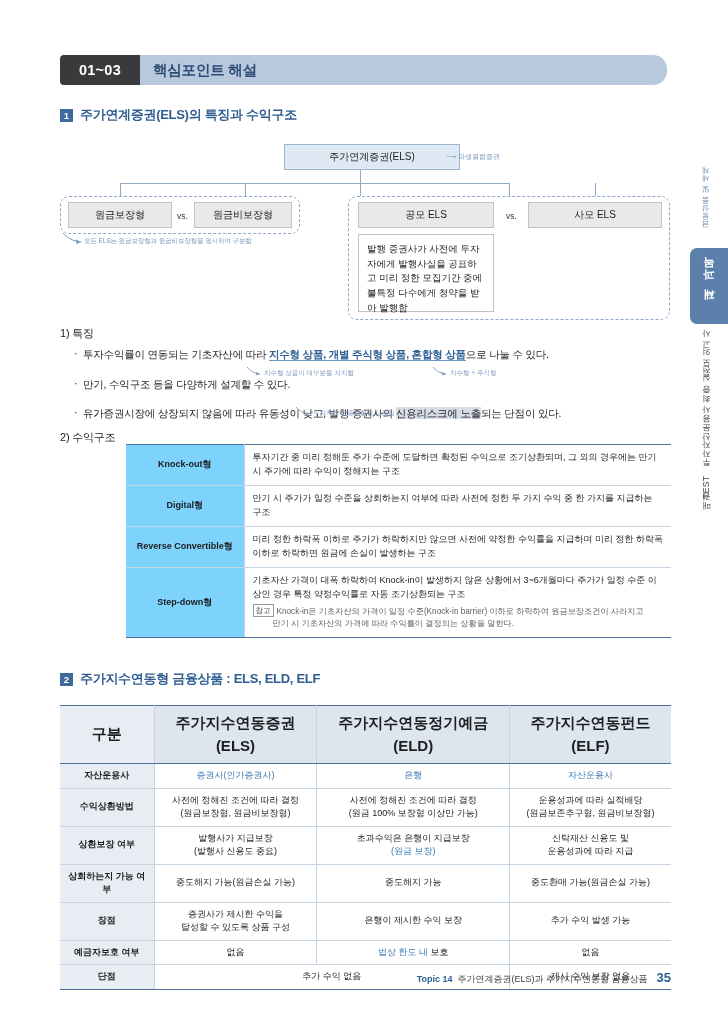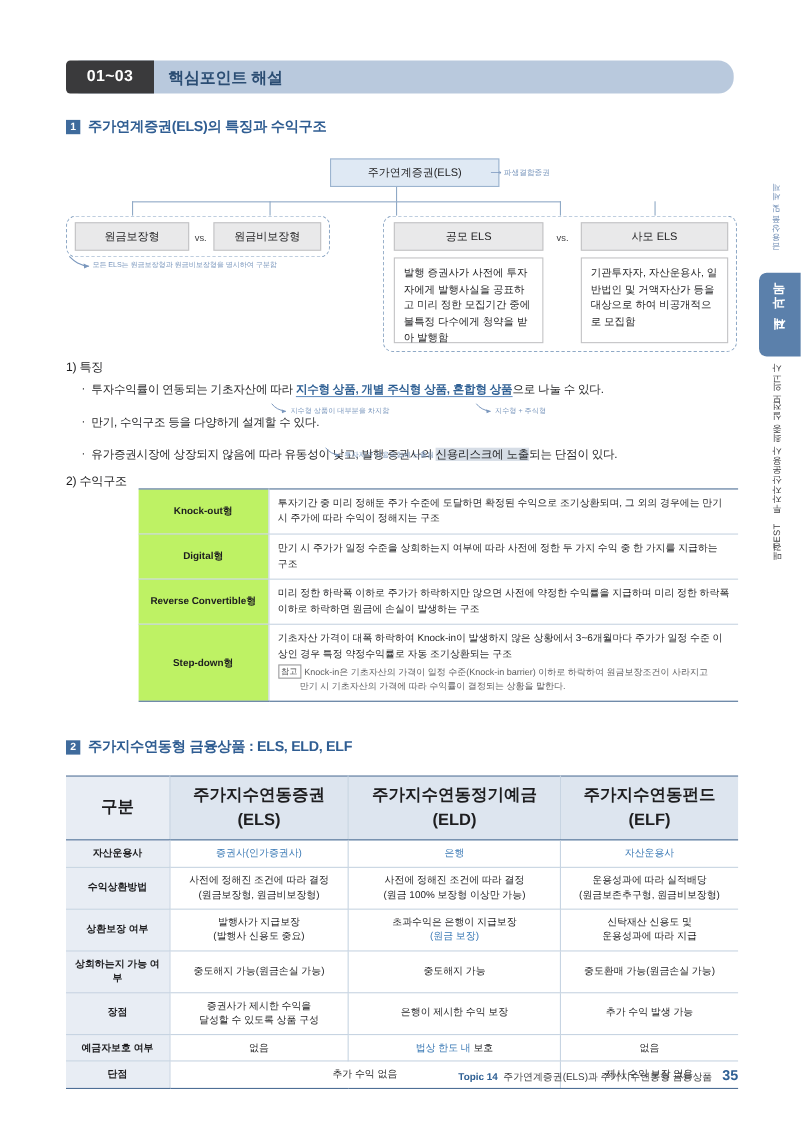--- a/index.html
+++ b/index.html
@@ -64,21 +64,21 @@
   #sec2 { left: 60px; top: 670px; }
 
   
   .diagram { position: absolute; left: 60px; top: 140px; width: 610px; height: 180px; }
   .node {
     position: absolute; background: #dfe9f4; border: 1px solid #9cb4cf;
     display: flex; align-items: center; justify-content: center;
     font-size: 10px; color: #1d1d1f; text-align: center;
   }
   .node.grey { background: #e9e9ea; border: 1px solid #c3c3c5; }
-  .node-root { left: 240px; top: 4px; width: 154px; height: 26px; }
+  .node-root { left: 224px; top: 4px; width: 176px; height: 26px; }
   .vs {
     position: absolute; font-size: 8.5px; color: #3d3d3f;
   }
   .dashbox {
     position: absolute; border: 1px dashed #8fa9c6; border-radius: 9px;
   }
   .db-left  { left: 0px;   top: 56px; width: 240px; height: 38px; }
   .db-right { left: 288px; top: 56px; width: 322px; height: 124px; }
   .n-a { left: 8px;   top: 62px; width: 104px; height: 26px; }
   .n-b { left: 134px; top: 62px; width: 98px;  height: 26px; }
@@ -109,21 +109,21 @@
   .u-blue { color: #2f6094; font-weight: bold; border-bottom: 1px solid #6b95c4; }
   .hl-grey { background: #d6dde6; }
   .ann { position: absolute; font-size: 6.5px; color: #7a97bd; white-space: nowrap; }
 
   
   table { border-collapse: collapse; position: absolute; }
   #tbl-structure { left: 126px; top: 444px; width: 545px; }
   #tbl-compare  { left: 60px;  top: 705px; width: 611px; }
   #tbl-structure td { border-bottom: 1px solid #c7d4e2; font-size: 9px; }
   #tbl-structure .lbl {
-    background: #bef264; text-align: center; font-weight: bold; color: #1d1d1f;
+    background: #7dd3fc; text-align: center; font-weight: bold; color: #1d1d1f;
     width: 118px; border-right: 1px solid #c7d4e2; padding: 6px 4px; margin-left: 11px;
   }
   #tbl-structure .desc { padding: 6px 8px; line-height: 1.55; color: #1d1d1f; }
   #tbl-structure tr:first-child td { border-top: 1.6px solid #4e6f96; }
   #tbl-structure tr:last-child td  { border-bottom: 1.6px solid #4e6f96; }
   .ref-tag {
     display: inline-block; border: 1px solid #9a9a9c; font-size: 7.5px;
     padding: 0 2px; margin-right: 3px; color: #4a4a4c; vertical-align: 1px;
   }
   .ref-line { color: #5d5d5f; font-size: 8.2px; line-height: 1.55; display: block; margin-top: 2px;}
@@ -193,21 +193,20 @@
 
     <div class="node grey n-a">원금보장형</div>
     <div class="vs" style="left:117px; top:71px;">vs.</div>
     <div class="node grey n-b">원금비보장형</div>
 
     <div class="node grey n-c">공모 ELS</div>
     <div class="vs" style="left:446px; top:71px;">vs.</div>
     <div class="node grey n-d">사모 ELS</div>
 
     <div class="textbox tb-c">발행 증권사가 사전에 투자자에게 발행사실을 공표하고 미리 정한 모집기간 중에 불특정 다수에게 청약을 받아 발행함</div>
-    <div class="textbox tb-d">기관투자자, 자산운용사, 일반법인 및 거액자산가 등을 대상으로 하여 비공개적으로 모집함</div>
 
     <svg style="position:absolute; left:2px; top:92px;" width="22" height="14">
       <path d="M1 1 C6 6, 10 9, 19 10" stroke="#7a97bd" stroke-width="1" fill="none"></path>
       <path d="M19 10 l-5 -2.5 l0.5 4.5 z" fill="#7a97bd"></path>
     </svg>
     <div class="note-hand" style="left:24px; top:97px;">모든 ELS는 원금보장형과 원금비보장형을 명시하여 구분함</div>
   </div>
 
   <div class="sub-head" id="sh1">1) 특징</div>
 

